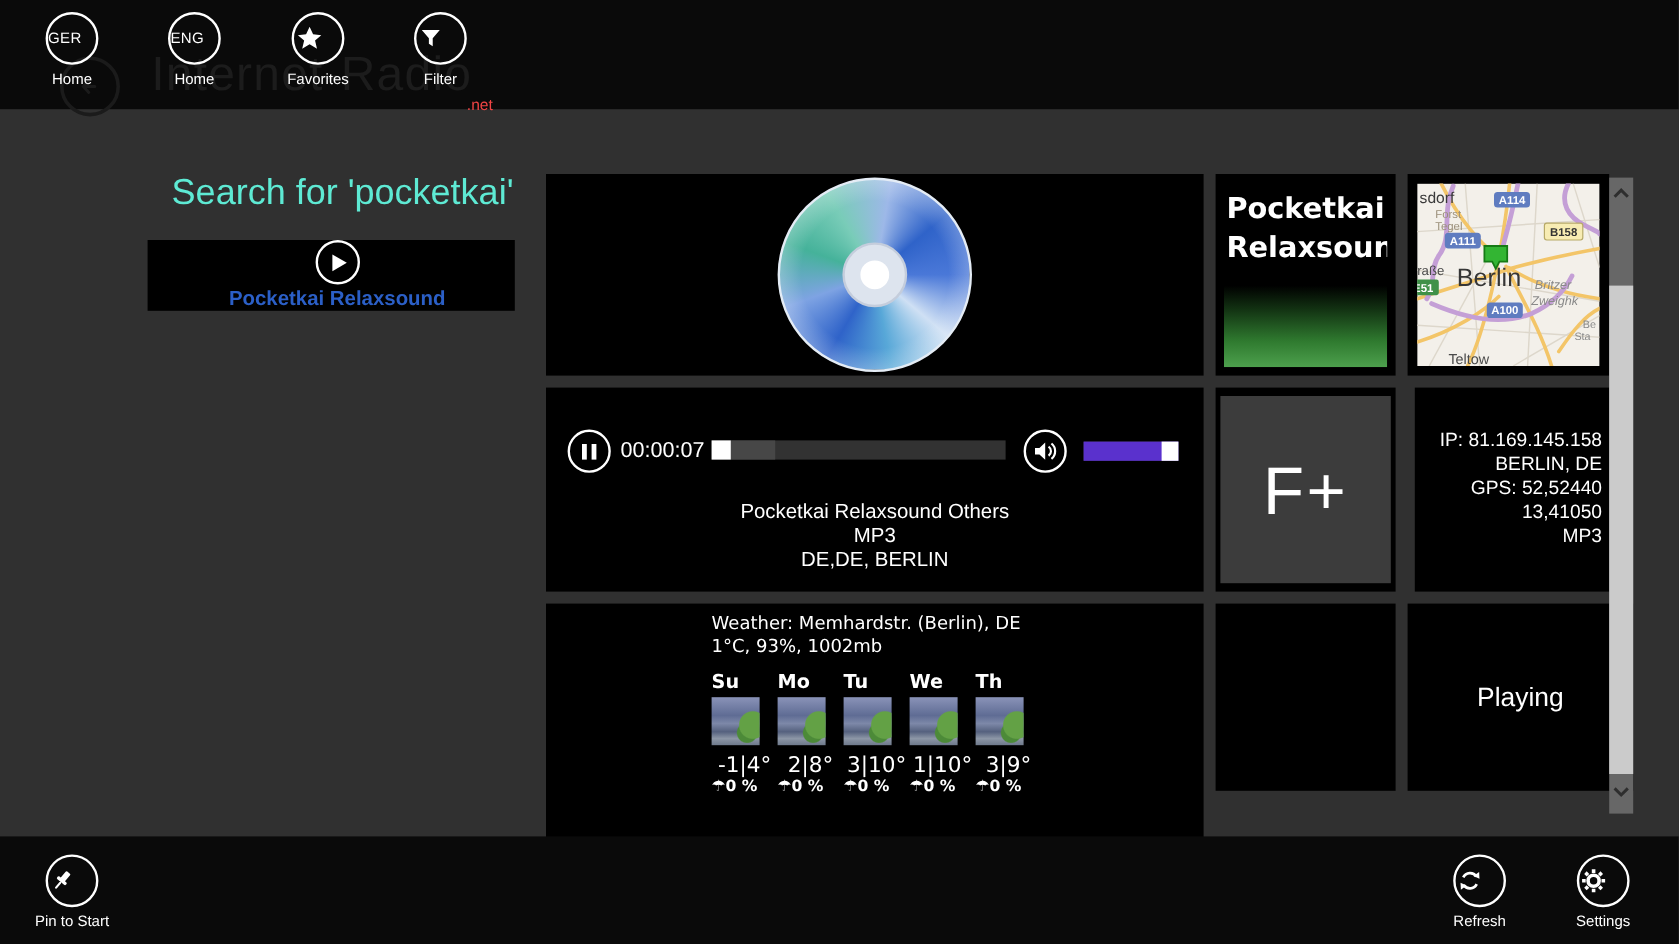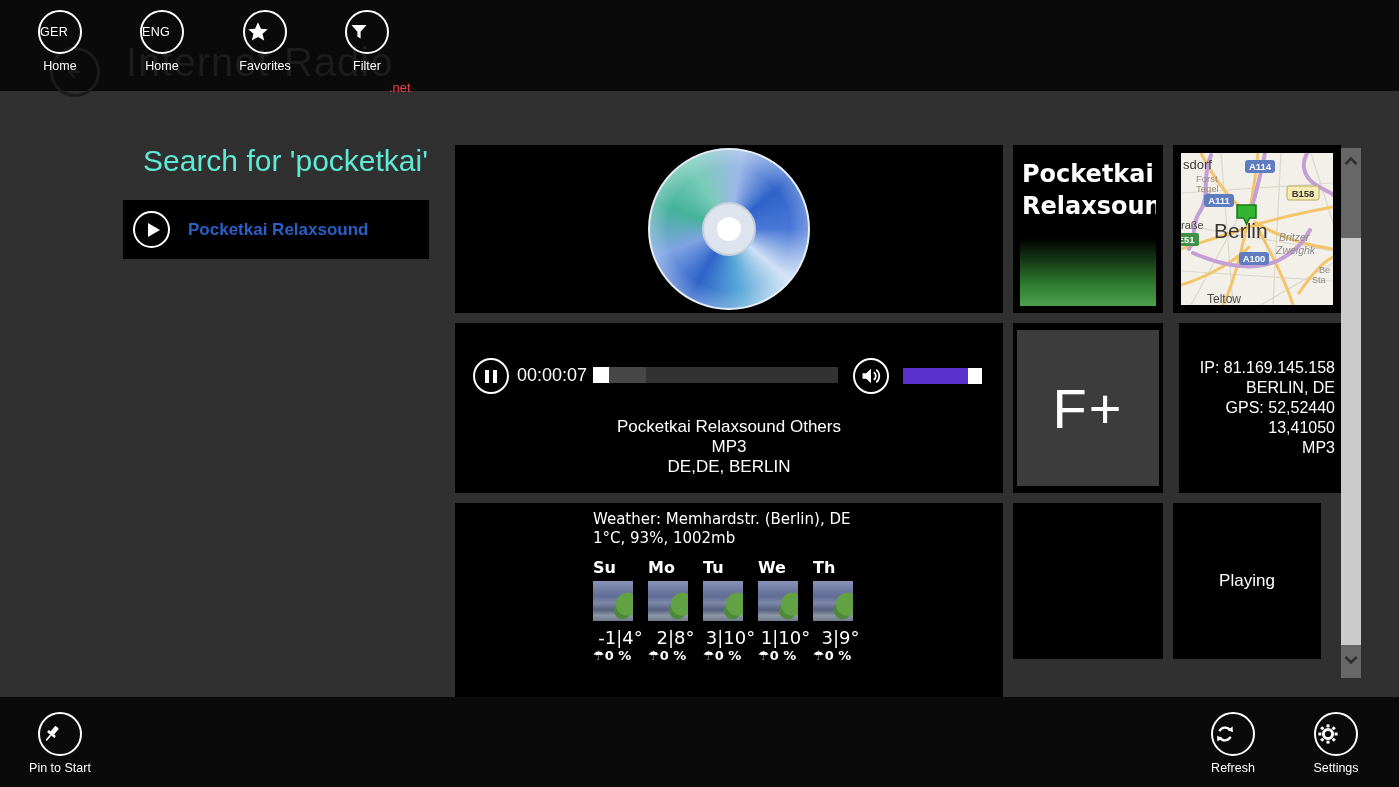--- a/index.html
+++ b/index.html
@@ -23,39 +23,39 @@
   
   .wm{position:absolute;color:#1d1d1d;pointer-events:none;}
   .wm-circle{left:50px;top:47px;width:44px;height:44px;border:3px solid #1b1b1b;border-radius:50%;
     display:flex;align-items:center;justify-content:center;}
   .wm-text{left:112px;top:40px;font-size:40px;font-weight:300;letter-spacing:1px;color:#1c1c1c;margin-left:14px;}
   .wm-net{left:389px;top:36px;font-size:13px;color:#ef4444;margin-top:44px;}
   
   .page-title{position:absolute;left:123px;top:144px;font-size:30px;font-weight:300;color:#5eead4;margin-left:20px;}
   .result-item{
     position:absolute;left:123px;top:200px;width:306px;height:59px;background:#000;
-    display:flex;align-items:center;gap:18px;padding-left:10px;box-sizing:border-box;cursor:pointer;
+    display:flex;align-items:center;gap:2px;padding-left:10px;box-sizing:border-box;cursor:pointer;flex-direction:column;
   }
   .play-circle{width:37px;height:37px;border:2.5px solid #fff;border-radius:50%;
     display:flex;align-items:center;justify-content:center;box-sizing:border-box;flex:0 0 auto;}
   .play-tri{width:0;height:0;border-left:12px solid #fff;border-top:7px solid transparent;
     border-bottom:7px solid transparent;margin-left:4px;}
   .result-label{font-size:17px;font-weight:bold;color:#2b5fc7;}
   
   .tile{position:absolute;background:#000;box-sizing:border-box;}
   .t-cd{left:455px;top:145px;width:548px;height:168px;display:flex;align-items:center;justify-content:center;}
   .t-station{left:1013px;top:145px;width:150px;height:168px;padding:7px;}
   .t-map{left:1173px;top:145px;width:168px;height:168px;padding:8px;}
   .t-player{left:455px;top:323px;width:548px;height:170px;}
   .t-fplus{left:1013px;top:323px;width:150px;height:170px;padding:7px 4px;}
   .t-ip{left:1179px;top:323px;width:168px;height:170px;display:flex;flex-direction:column;
         justify-content:center;align-items:flex-end;padding-right:12px;font-size:16px;line-height:20px;}
   .t-weather{left:455px;top:503px;width:548px;height:196px;padding:7px 0 0 138px;font-family:"DejaVu Sans",sans-serif;}
   .t-empty{left:1013px;top:503px;width:150px;height:156px;}
-  .t-playing{left:1173px;top:503px;width:148px;height:156px;display:flex;align-items:center;justify-content:center;font-size:17px;}
+  .t-playing{left:1173px;top:503px;width:188px;height:156px;display:flex;align-items:center;justify-content:center;font-size:22px;}
   
   .cd{width:162px;height:162px;border-radius:50%;position:relative;border:2px solid #e4ecf5;box-sizing:border-box;
     background:
       radial-gradient(circle at 50% 50%, rgba(255,255,255,0) 55%, rgba(255,255,255,.25) 72%, rgba(255,255,255,0) 78%),
       conic-gradient(from 210deg,#2f63c9,#7ea3e3,#45b29a,#79ccb8,#9db8e8,#2f63c9,#4a78d8,#cfe0f4,#58a8d8,#2f63c9);}
   .cd-hub{position:absolute;left:50%;top:50%;width:54px;height:54px;margin:-27px 0 0 -27px;border-radius:50%;
     background:#dde4ee;border:2px solid #c4cddc;box-sizing:border-box;}
   .cd-hole{position:absolute;left:50%;top:50%;width:24px;height:24px;margin:-12px 0 0 -12px;border-radius:50%;background:#fff;}
   
   .station-inner{position:relative;width:100%;height:100%;overflow:hidden;}

